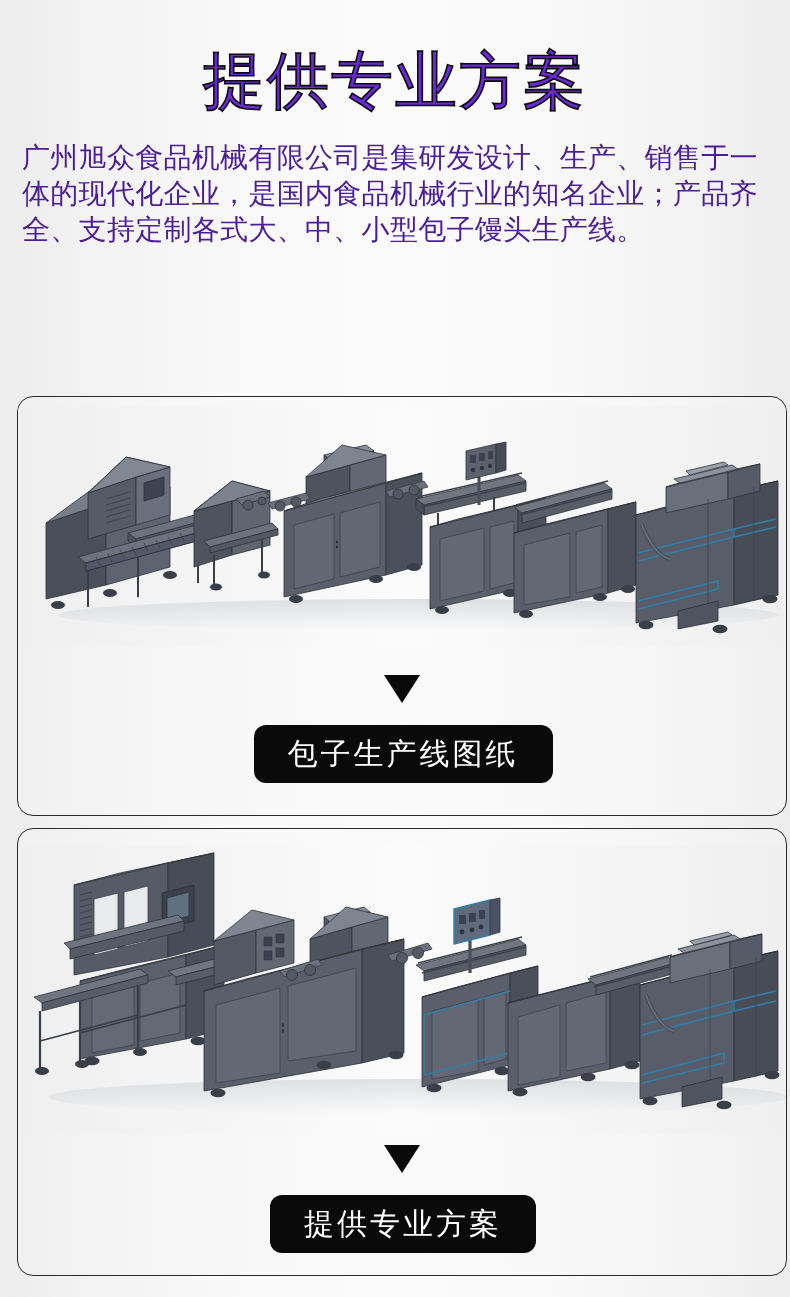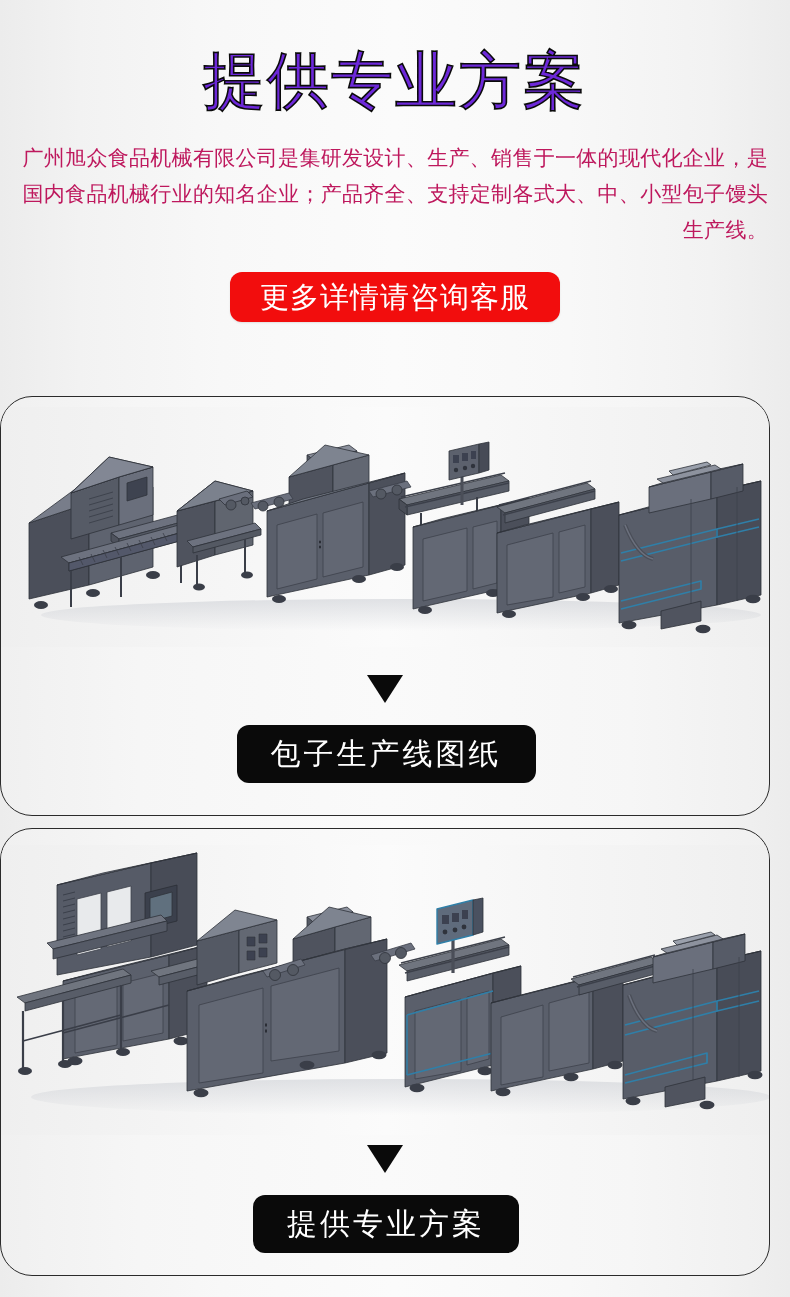--- a/index.html
+++ b/index.html
@@ -31,24 +31,24 @@
     color: #6d28d9;
     letter-spacing: 2px;
     font-family: "DejaVu Sans", "Liberation Sans", sans-serif;
     -webkit-text-stroke: 1.6px #0a0a0a;
   }
 
   .intro {
     position: absolute;
     left: 22px; top: 140px;
     width: 746px;
-    text-align: right;
-    font-size: 21px;
+    text-align: left;
+    font-size: 28px;
     line-height: 36px;
-    color: #be185d;
+    color: #4c1d95;
     letter-spacing: 0.3px;
   }
 
   
   .cta-wrap {
     position: absolute;
     left: 0; top: 272px;
     width: 790px;
     text-align: center;
   }
@@ -64,25 +64,25 @@
     letter-spacing: 1px;
     border: none;
     font-family: "Liberation Sans", sans-serif;
     box-shadow: 0 1px 2px rgba(0,0,0,0.10);
     cursor: pointer;
   }
 
   
   .card {
     position: absolute;
-    left: 0;
+    left: 17px;
     width: 770px;
     box-sizing: border-box;
     border: 1px solid #2b2b2b;
-    border-radius: 32px;
+    border-radius: 16px;
     background: linear-gradient(90deg,
         #f0f0f0 0%, #f6f6f6 18%, #fafafa 50%, #f6f6f6 82%, #f0f0f0 100%);
     overflow: hidden;
   }
   #card-baozi   { top: 396px; height: 420px; }
   #card-mantou  { top: 828px; height: 448px; }
 
   .diagram {
     position: absolute;
     left: 0;
@@ -128,23 +128,20 @@
 </style>
 </head>
 <body>
 
 <div class="page">
 
   <div class="headline">提供专业方案</div>
 
   <div class="intro">广州旭众食品机械有限公司是集研发设计、生产、销售于一体的现代化企业，是国内食品机械行业的知名企业；产品齐全、支持定制各式大、中、小型包子馒头生产线。</div>
 
-  <div class="cta-wrap">
-    <button class="cta">更多详情请咨询客服</button>
-  </div>
 
   <div class="card" id="card-baozi">
 
     <svg class="diagram" id="diagram-baozi" viewBox="0 0 770 240" xmlns="http://www.w3.org/2000/svg">
       <defs>
         <linearGradient id="bgA" x1="0" y1="0" x2="1" y2="0">
           <stop offset="0" stop-color="#efefef"></stop>
           <stop offset="0.5" stop-color="#fbfbfb"></stop>
           <stop offset="1" stop-color="#efefef"></stop>
         </linearGradient>

